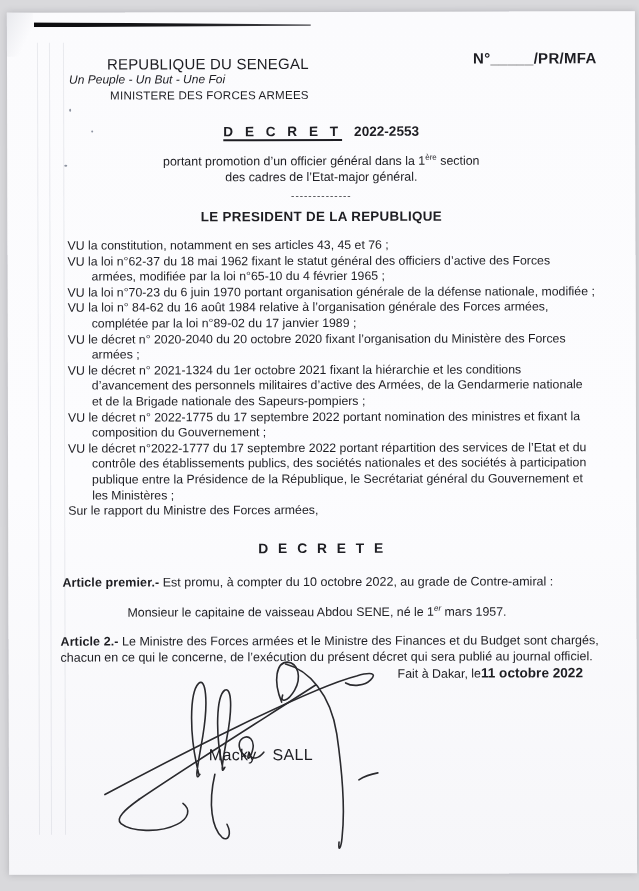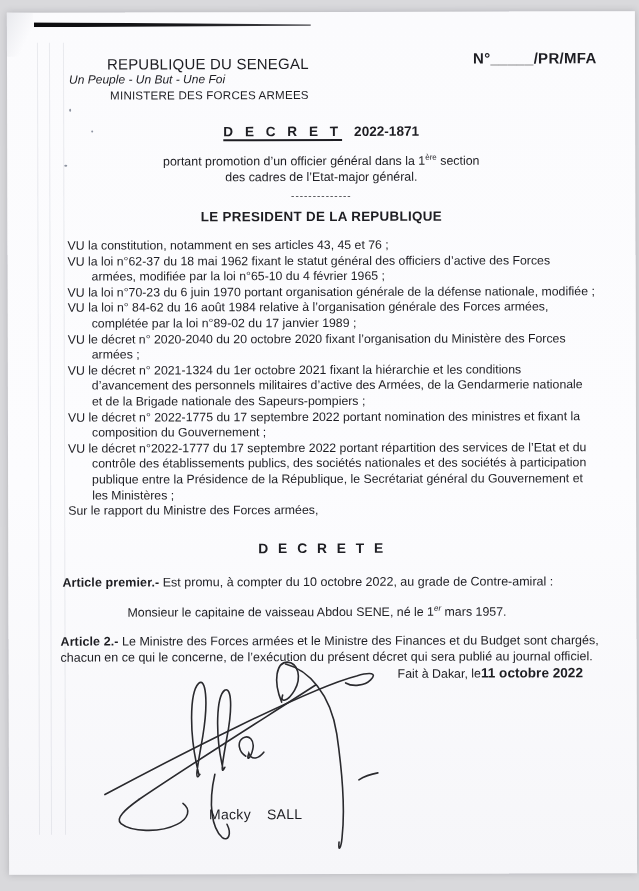--- a/index.html
+++ b/index.html
@@ -49,21 +49,21 @@
   .article { font-size:12.5px; line-height:16px; }
   .article b { letter-spacing:0.1px; }
   .article1 { position:absolute; left:54px; top:562px; width:548px; }
   .beneficiary { position:absolute; left:119px; top:592px; font-size:12.4px; }
   .beneficiary sup { font-size:8px;font-style:italic; }
   .article2 { position:absolute; left:52px; top:621px; width:556px; }
   .closing { position:absolute; left:389px; top:654px; display:flex; align-items:baseline; }
   .place-line { font-size:12.4px; }
   .closing-date { font-size:13.6px; font-weight:bold; }
   .signature-svg { position:absolute; left:0; top:0; width:628px; height:862px; pointer-events:none; }
-  .signer-name { position:absolute; left:200px; top:794px; font-size:14px; letter-spacing:0.3px; }
+  .signer-name { position:absolute; left:200px; top:734px; font-size:16px; letter-spacing:0.3px; }
   .signer-name .gap { display:inline-block; width:16px; }
 </style>
 </head>
 <body>
 
 <div class="page">
 
   <div class="fold-corner"></div>
   <div class="crease c1"></div>
   <div class="crease c2"></div>
@@ -75,21 +75,21 @@
 
   <div class="letterhead">
     <div class="republic">REPUBLIQUE DU SENEGAL</div>
     <div class="motto">Un Peuple - Un But - Une Foi</div>
     <div class="ministry">MINISTERE DES FORCES ARMEES</div>
   </div>
 
   <div class="refnum">N°_____/PR/MFA</div>
 
   <div class="decree-title">
-    <span class="decree-word">D E C R E T</span><span>2022-1871</span>
+    <span class="decree-word">D E C R E T</span><span>2022-2553</span>
   </div>
 
   <div class="subject">
     <div><span>portant promotion d’un officier général dans la 1</span><sup>ère</sup><span> section</span></div>
     <div>des cadres de l’Etat-major général.</div>
     <div class="separator">--------------</div>
   </div>
 
   <div class="president">LE PRESIDENT DE LA REPUBLIQUE</div>
 

